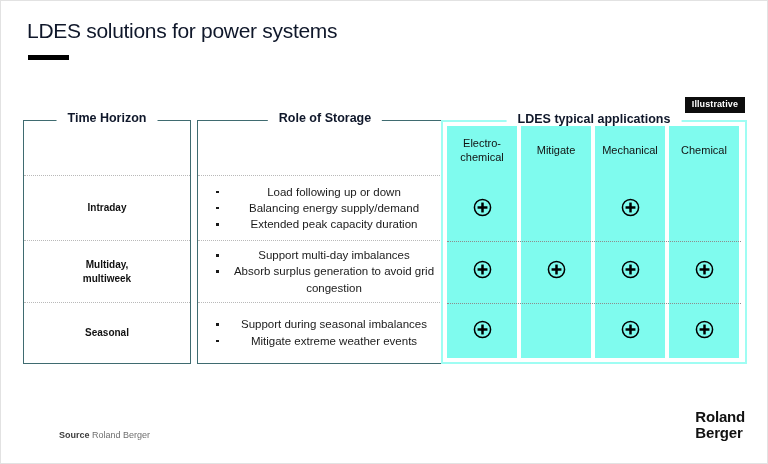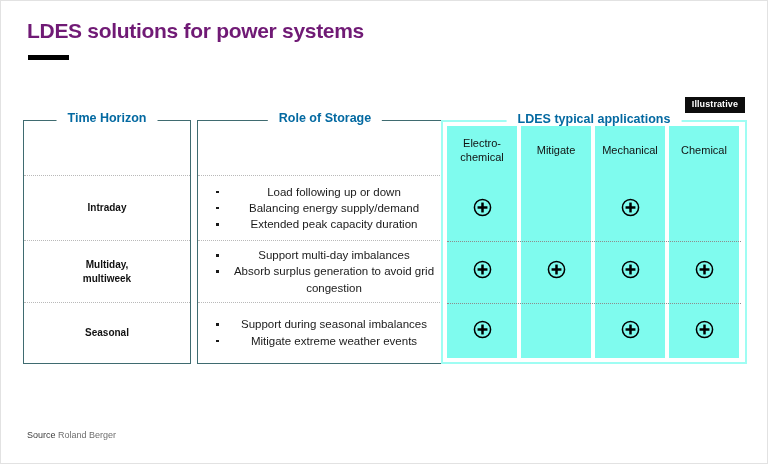--- a/index.html
+++ b/index.html
@@ -22,23 +22,23 @@
     border: 1px solid #e2e2e2;
     background: #ffffff;
   }
 
   
   .title {
     position: absolute;
     left: 26px;
     top: 18px;
     font-size: 21px;
-    font-weight: bold;
+    font-weight: normal;
     letter-spacing: -0.3px;
-    color: #701a75;
+    color: #0f172a;
     white-space: nowrap;
   }
   .title-rule {
     position: absolute;
     left: 27px;
     top: 54px;
     width: 41px;
     height: 5px;
     background: #000000;
   }
@@ -70,21 +70,21 @@
   }
   .panel-title {
     position: absolute;
     top: -9px;
     left: 50%;
     transform: translateX(-50%);
     background: #ffffff;
     padding: 0 11px;
     font-size: 12.5px;
     font-weight: bold;
-    color: #0369a1;
+    color: #0f172a;
     white-space: nowrap;
     line-height: 1;
   }
 
   
   #panel-time-horizon { left: 22px; top: 119px; width: 168px; height: 244px; }
   #panel-role-storage { left: 196px; top: 119px; width: 256px; height: 244px; }
   #panel-ldes        { left: 440px; top: 119px; width: 306px; height: 244px; }
 
   .rowset {
@@ -201,21 +201,22 @@
   
   .source {
     position: absolute;
     left: 26px;
     top: 429px;
     font-size: 9px;
     color: #6f6f6f;
   }
   .source b {
     color: #3d3d3d;
-    font-weight: normal;
+    font-weight: bold;
+    margin-left: 32px;
   }
   .logo {
     position: absolute;
     right: 22px;
     top: 408px;
     text-align: left;
     font-size: 15px;
     font-weight: bold;
     line-height: 1.08;
     color: #111111;
@@ -388,14 +389,18 @@
       <div class="ldes-sep s2"></div>
       <div class="ldes-sep s3"></div>
     </div>
   </div>
 
   <div class="source">
     <b>Source</b>
     <span>Roland Berger</span>
   </div>
 
+  <div class="logo">
+    <span>Roland</span><br>
+    <span>Berger</span>
+  </div>
 
 </div>
 
 </body></html>

